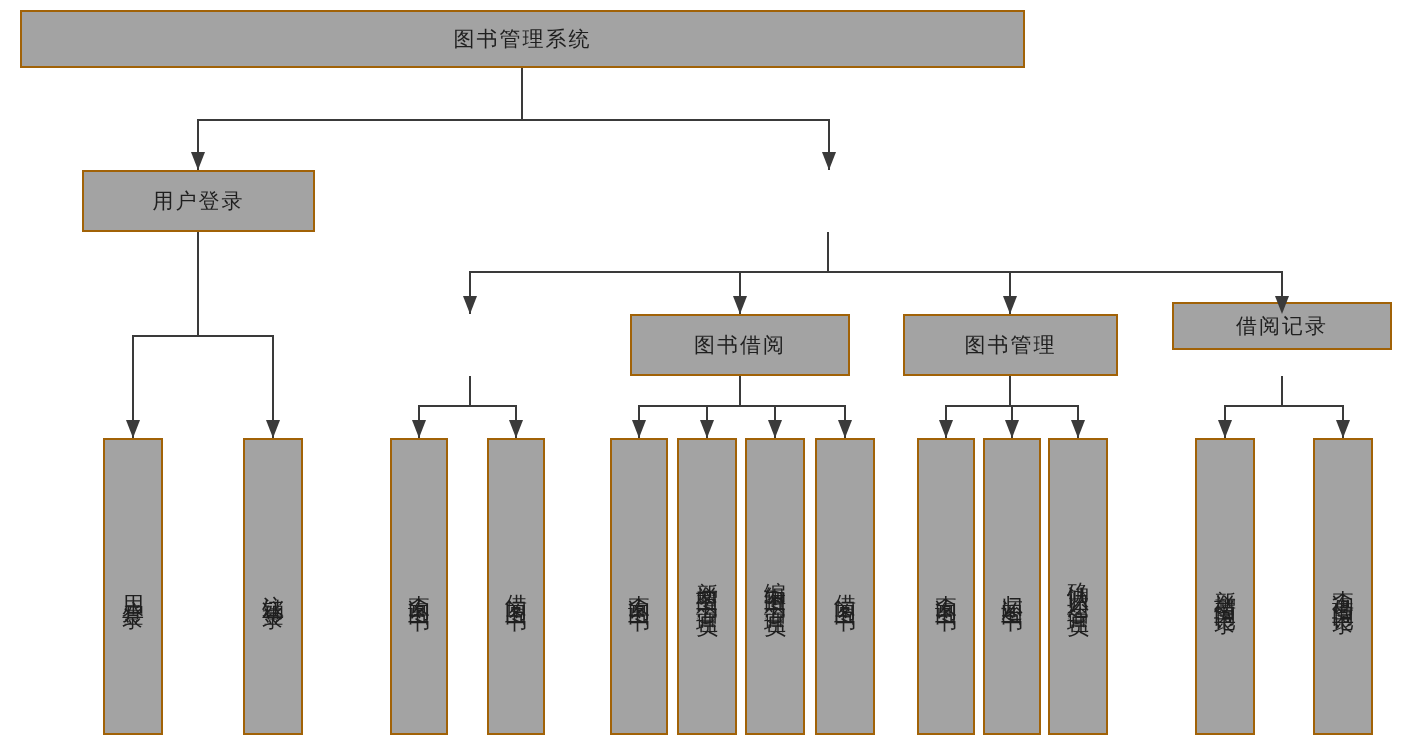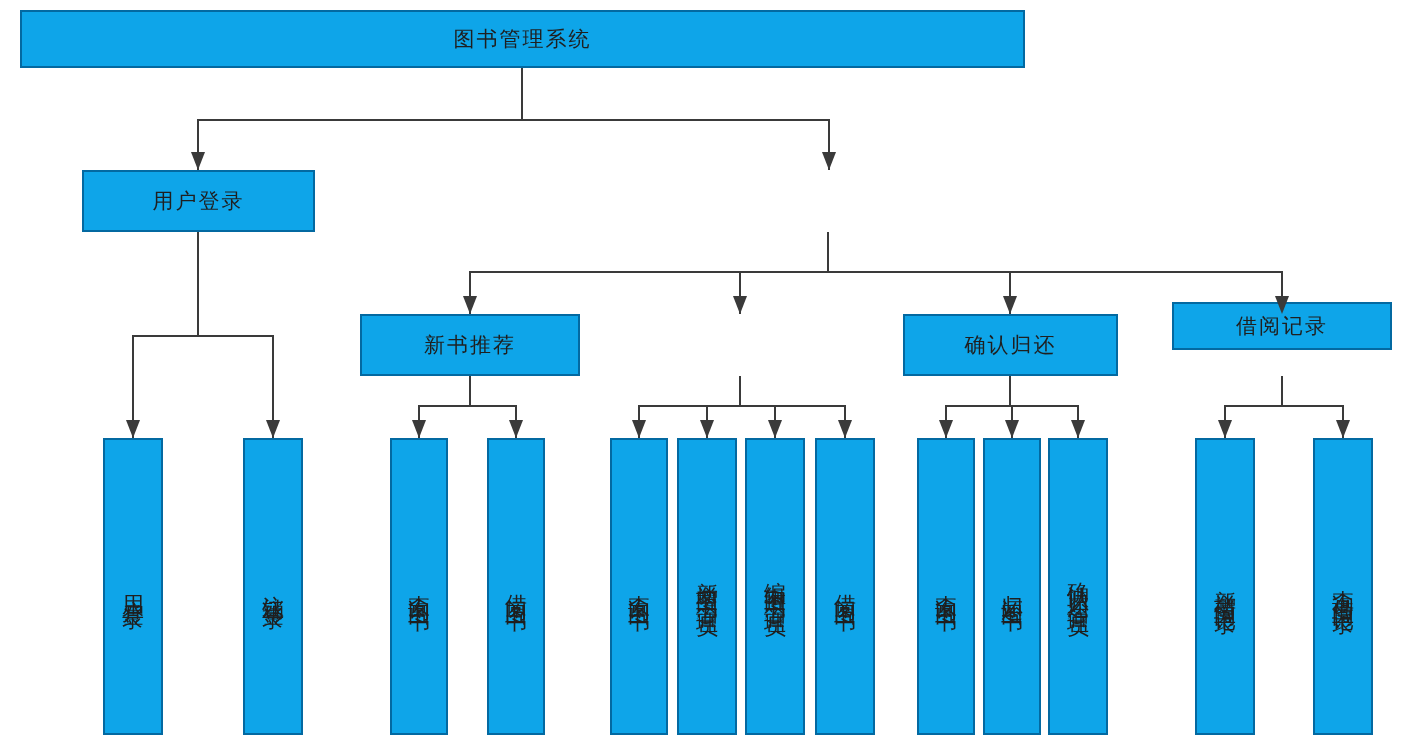--- a/index.html
+++ b/index.html
@@ -11,22 +11,22 @@
   .stage {
     position: relative;
     width: 1405px;
     height: 747px;
     background: #ffffff;
     overflow: hidden;
   }
   .box {
     position: absolute;
     box-sizing: border-box;
-    background: #0ea5e9;
-    border: 2px solid #0369a1;
+    background: #a3a3a3;
+    border: 2px solid #a16207;
     display: flex;
     align-items: center;
     justify-content: center;
     color: #1f1f1f;
     font-size: 21px;
     letter-spacing: 2px;
     z-index: 2;
     text-align: left;
   }
   .leaf {
@@ -99,25 +99,25 @@
   <div class="hl" style="left:470px; top:271px; width:812px;"></div>
   <div class="vl" style="left:469px; top:271px; height:43px;"></div>
   <div class="arrow" style="left:463px; top:296px;"></div>
   <div class="vl" style="left:739px; top:271px; height:43px;"></div>
   <div class="arrow" style="left:733px; top:296px;"></div>
   <div class="vl" style="left:1009px; top:271px; height:43px;"></div>
   <div class="arrow" style="left:1003px; top:296px;"></div>
   <div class="vl" style="left:1281px; top:271px; height:43px;"></div>
   <div class="arrow" style="left:1275px; top:296px;"></div>
 
-  <div class="box" style="left:360px; top:314px; width:220px; height:62px;">
-    <span>新书推荐</span>
+  <div class="box" style="left:630px; top:314px; width:220px; height:62px;">
+    <span>图书借阅</span>
   </div>
   <div class="box" style="left:903px; top:314px; width:215px; height:62px;">
-    <span>确认归还</span>
+    <span>图书管理</span>
   </div>
   <div class="box" style="left:1172px; top:302px; width:220px; height:48px;">
     <span>借阅记录</span>
   </div>
 
   <div class="vl" style="left:469px; top:376px; height:30px;"></div>
   <div class="hl" style="left:419px; top:405px; width:98px;"></div>
   <div class="vl" style="left:418px; top:405px; height:33px;"></div>
   <div class="arrow" style="left:412px; top:420px;"></div>
   <div class="vl" style="left:515px; top:405px; height:33px;"></div>

